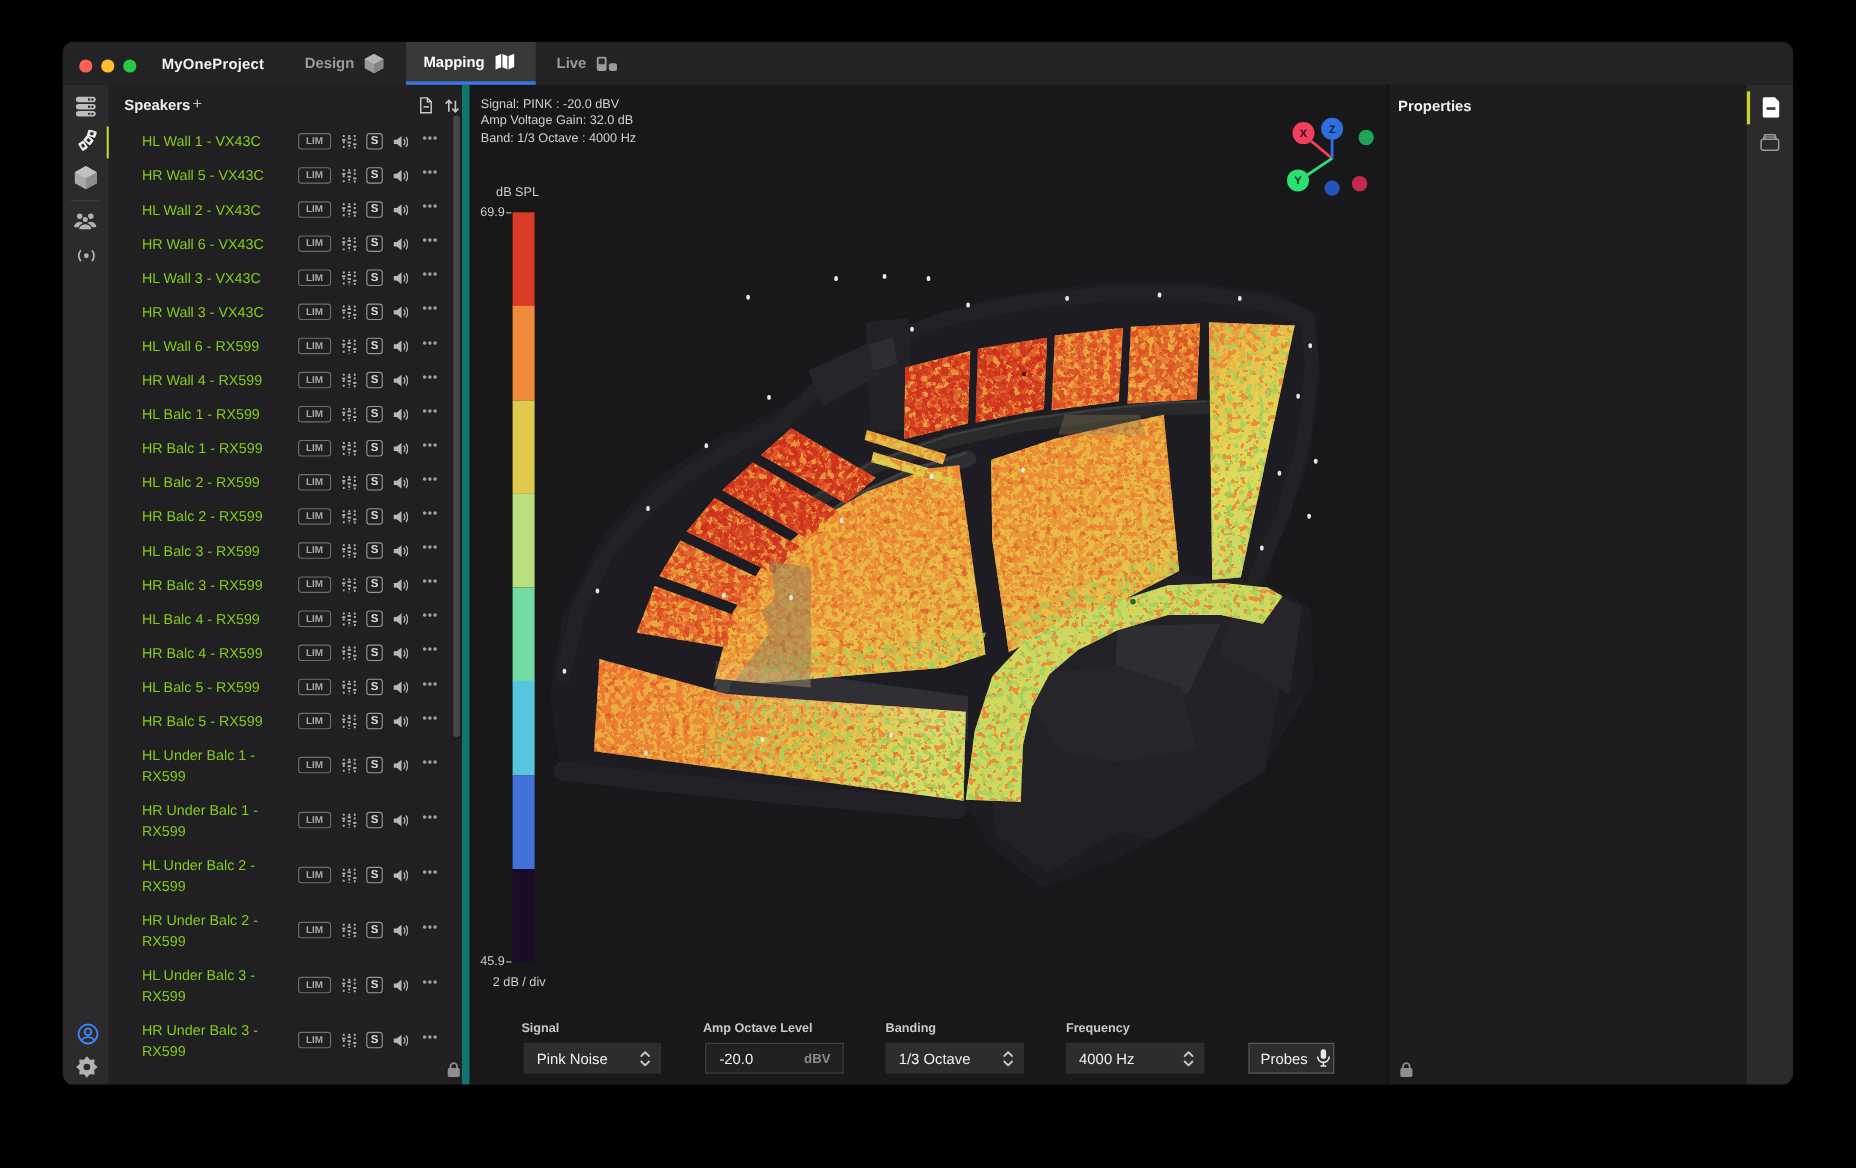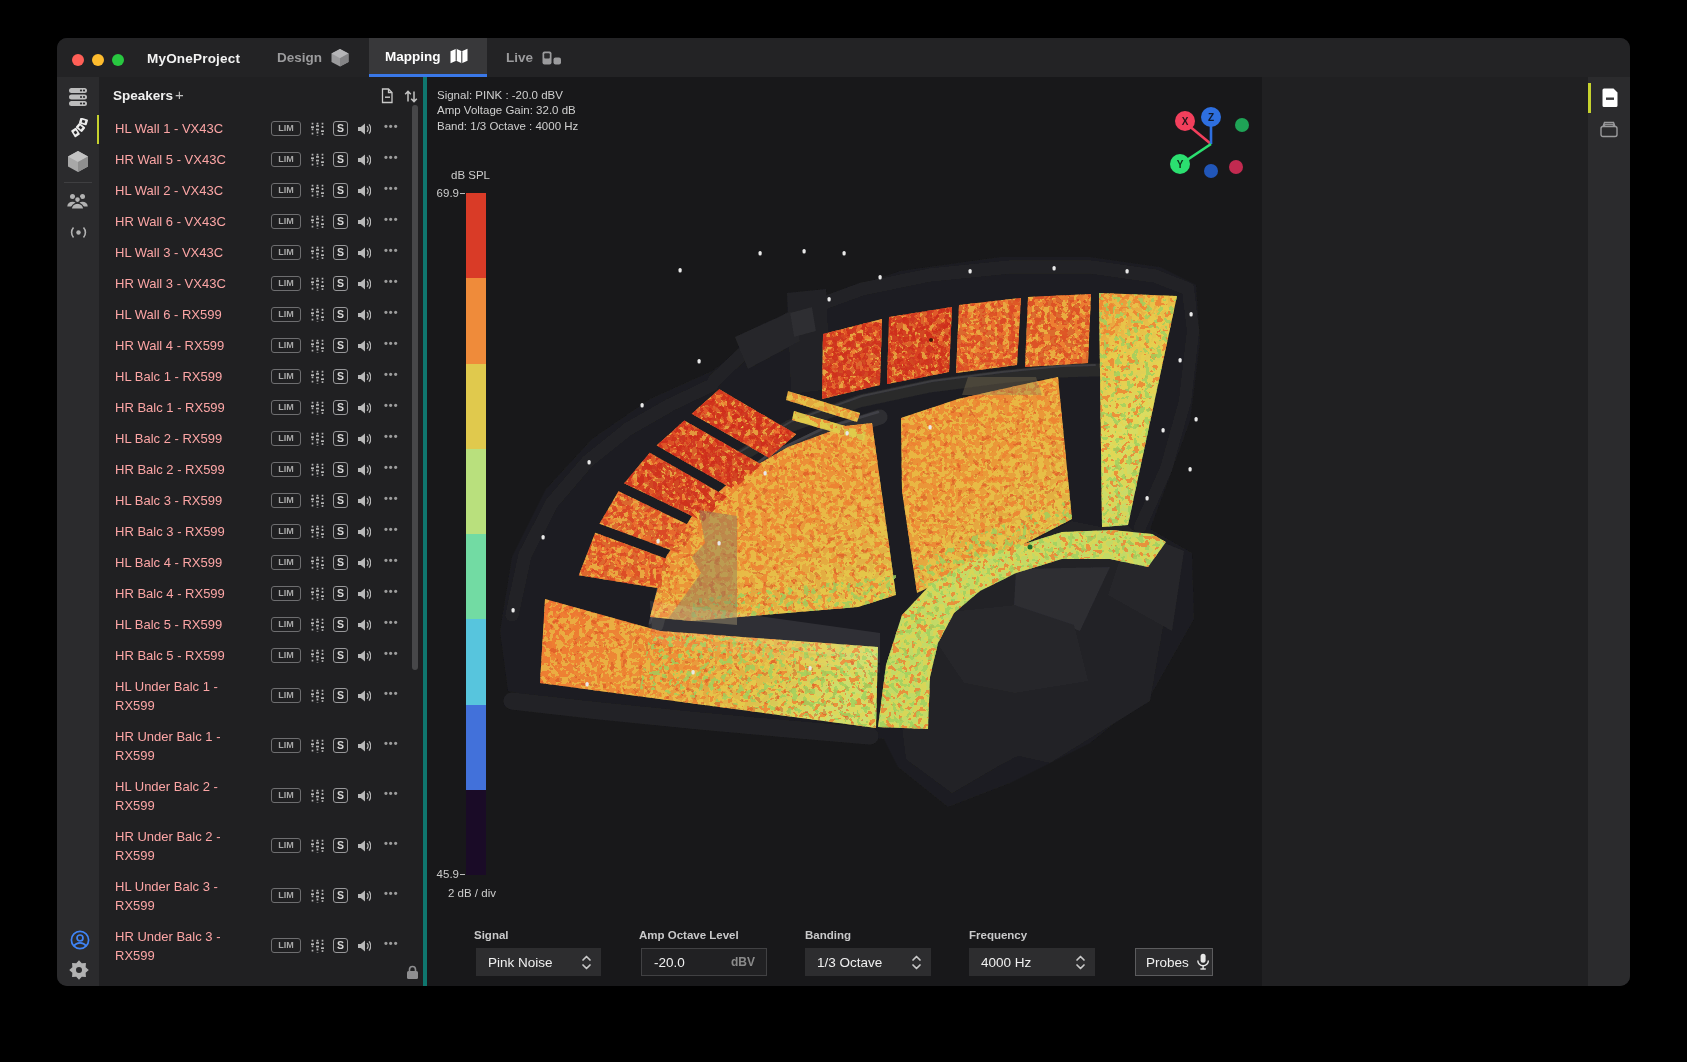--- a/index.html
+++ b/index.html
@@ -3,25 +3,25 @@
 *{margin:0;padding:0;box-sizing:border-box}
 html,body{width:1687px;height:1062px;background:#000;font-family:"Liberation Sans",sans-serif;overflow:hidden}
 .abs{position:absolute}
 #win{position:absolute;left:57px;top:38px;width:1573px;height:948px;background:#202022;border-radius:10px;overflow:hidden}
 #titlebar{position:absolute;left:0;top:0;width:100%;height:39px;background:#232325}
 .tl{position:absolute;top:15.5px;width:12px;height:12px;border-radius:50%}
 #ttl{position:absolute;left:90px;top:13px;font-size:13.5px;font-weight:bold;color:#f2f2f2;letter-spacing:.2px}
 .tab{position:absolute;top:0;height:39px;display:flex;align-items:center;gap:9px;color:#9b9b9d;font-size:13.5px;font-weight:bold}
 #tabmap{background:#38383a;border-bottom:3px solid #3a78e8;color:#fff}
 #sidebar{position:absolute;left:0;top:39px;width:42px;height:909px;background:#2b2b2d}
-#spanel{position:absolute;left:42px;top:39px;width:328px;height:909px;background:#202022;border-right:4px solid #0f766e}
+#spanel{position:absolute;left:42px;top:39px;width:328px;height:909px;background:#202022;border-right:7px solid #0f766e}
 #canvas{position:absolute;left:370px;top:38px;width:835px;height:910px;background:#18181a;border-top:1px solid #151517}
 #props{position:absolute;left:1205px;top:39px;width:326px;height:909px;background:#1d1d1f;border-left:1px solid #111113}
 #rrail{position:absolute;left:1531px;top:39px;width:42px;height:909px;background:#2b2b2d}
-.sname{position:absolute;left:16px;color:#fca5a5;font-size:13px;line-height:19px}
+.sname{position:absolute;left:30px;color:#84cc16;font-size:13px;line-height:19px}
 .lim{position:absolute;left:172px;width:30px;height:15px;border:1px solid #6e6e70;border-radius:3px;color:#a8a8a8;font-size:9px;font-weight:bold;text-align:center;line-height:13px}
 .sbadge{position:absolute;left:234px;width:15px;height:15px;border:1px solid #98989a;border-radius:3px;color:#d8d8d8;font-size:10.5px;font-weight:bold;text-align:center;line-height:13px}
 .icn{position:absolute}
 .dots3{position:absolute;left:285px;color:#9e9e9e;font-size:11px;font-weight:bold;letter-spacing:1px}
 .hlabel{font-weight:bold;color:#c9c9ca;font-size:11.5px;position:absolute}
 .ctl{position:absolute;top:871px;height:28px;background:#2d2d2f;border-radius:0;color:#f0f0f0;font-size:13.5px;display:flex;align-items:center;padding-left:12px}
 .chev{position:absolute;right:9px;top:7px}
 </style></head>
 <body>
 <div id="win">
@@ -936,20 +936,29 @@
           </svg></span></div>
 <div class="ctl" style="left:708px;width:78px;background:#2c2c2e;border:1px solid #5c5c5e;padding-left:10px;gap:7px">Probes <svg width="14" height="18" viewBox="0 0 14 18">
           <g stroke="#e8e8e8" stroke-width="1.4" fill="none">
             <rect x="4.6" y="0.8" width="5" height="9" rx="2.5" fill="#e8e8e8" stroke="none"></rect>
             <path d="M1.8 7.5 a5.3 5.3 0 0 0 10.6 0"></path>
             <path d="M7.1 13 v3"></path>
             <path d="M4.4 16 h5.4"></path>
           </g>
         </svg></div>
 </div>
+<div id="props">
+<div class="abs" style="left:8px;top:12px;font-size:13.5px;font-weight:bold;color:#f0f0f0">Properties</div>
+<svg class="icn" style="left:9px;top:888px" width="13" height="14" viewBox="0 0 13 14">
+        <g fill="#8e8e90">
+          <rect x="1" y="6" width="11" height="8" rx="1.5"></rect>
+        </g>
+        <path d="M3.5 6 V4.5 a3 3 0 0 1 6 0 V6" stroke="#8e8e90" stroke-width="1.6" fill="none"></path>
+      </svg>
+</div>
 <div id="rrail">
 <div class="abs" style="left:0px;top:6px;width:3px;height:30px;background:#c6d22e"></div>
 <svg class="icn" style="left:13px;top:11px" width="17" height="19" viewBox="0 0 17 19">
         <path d="M3 0.5 h9.5 l4 4 v13 a1.5 1.5 0 0 1 -1.5 1.5 h-12 a1.5 1.5 0 0 1 -1.5 -1.5 v-15.5 a1.5 1.5 0 0 1 1.5 -1.5 z" fill="#fff"></path>
         <rect x="5" y="9.5" width="8" height="2.4" fill="#3a3a3c"></rect>
       </svg>
 <svg class="icn" style="left:12px;top:44px" width="18" height="17" viewBox="0 0 18 17">
         <g stroke="#9a9a9c" stroke-width="1.4" fill="none">
           <rect x="1" y="5.5" width="16" height="10" rx="2"></rect>
           <path d="M3 5.5 L4.5 1.5 h9 L15 5.5"></path>

